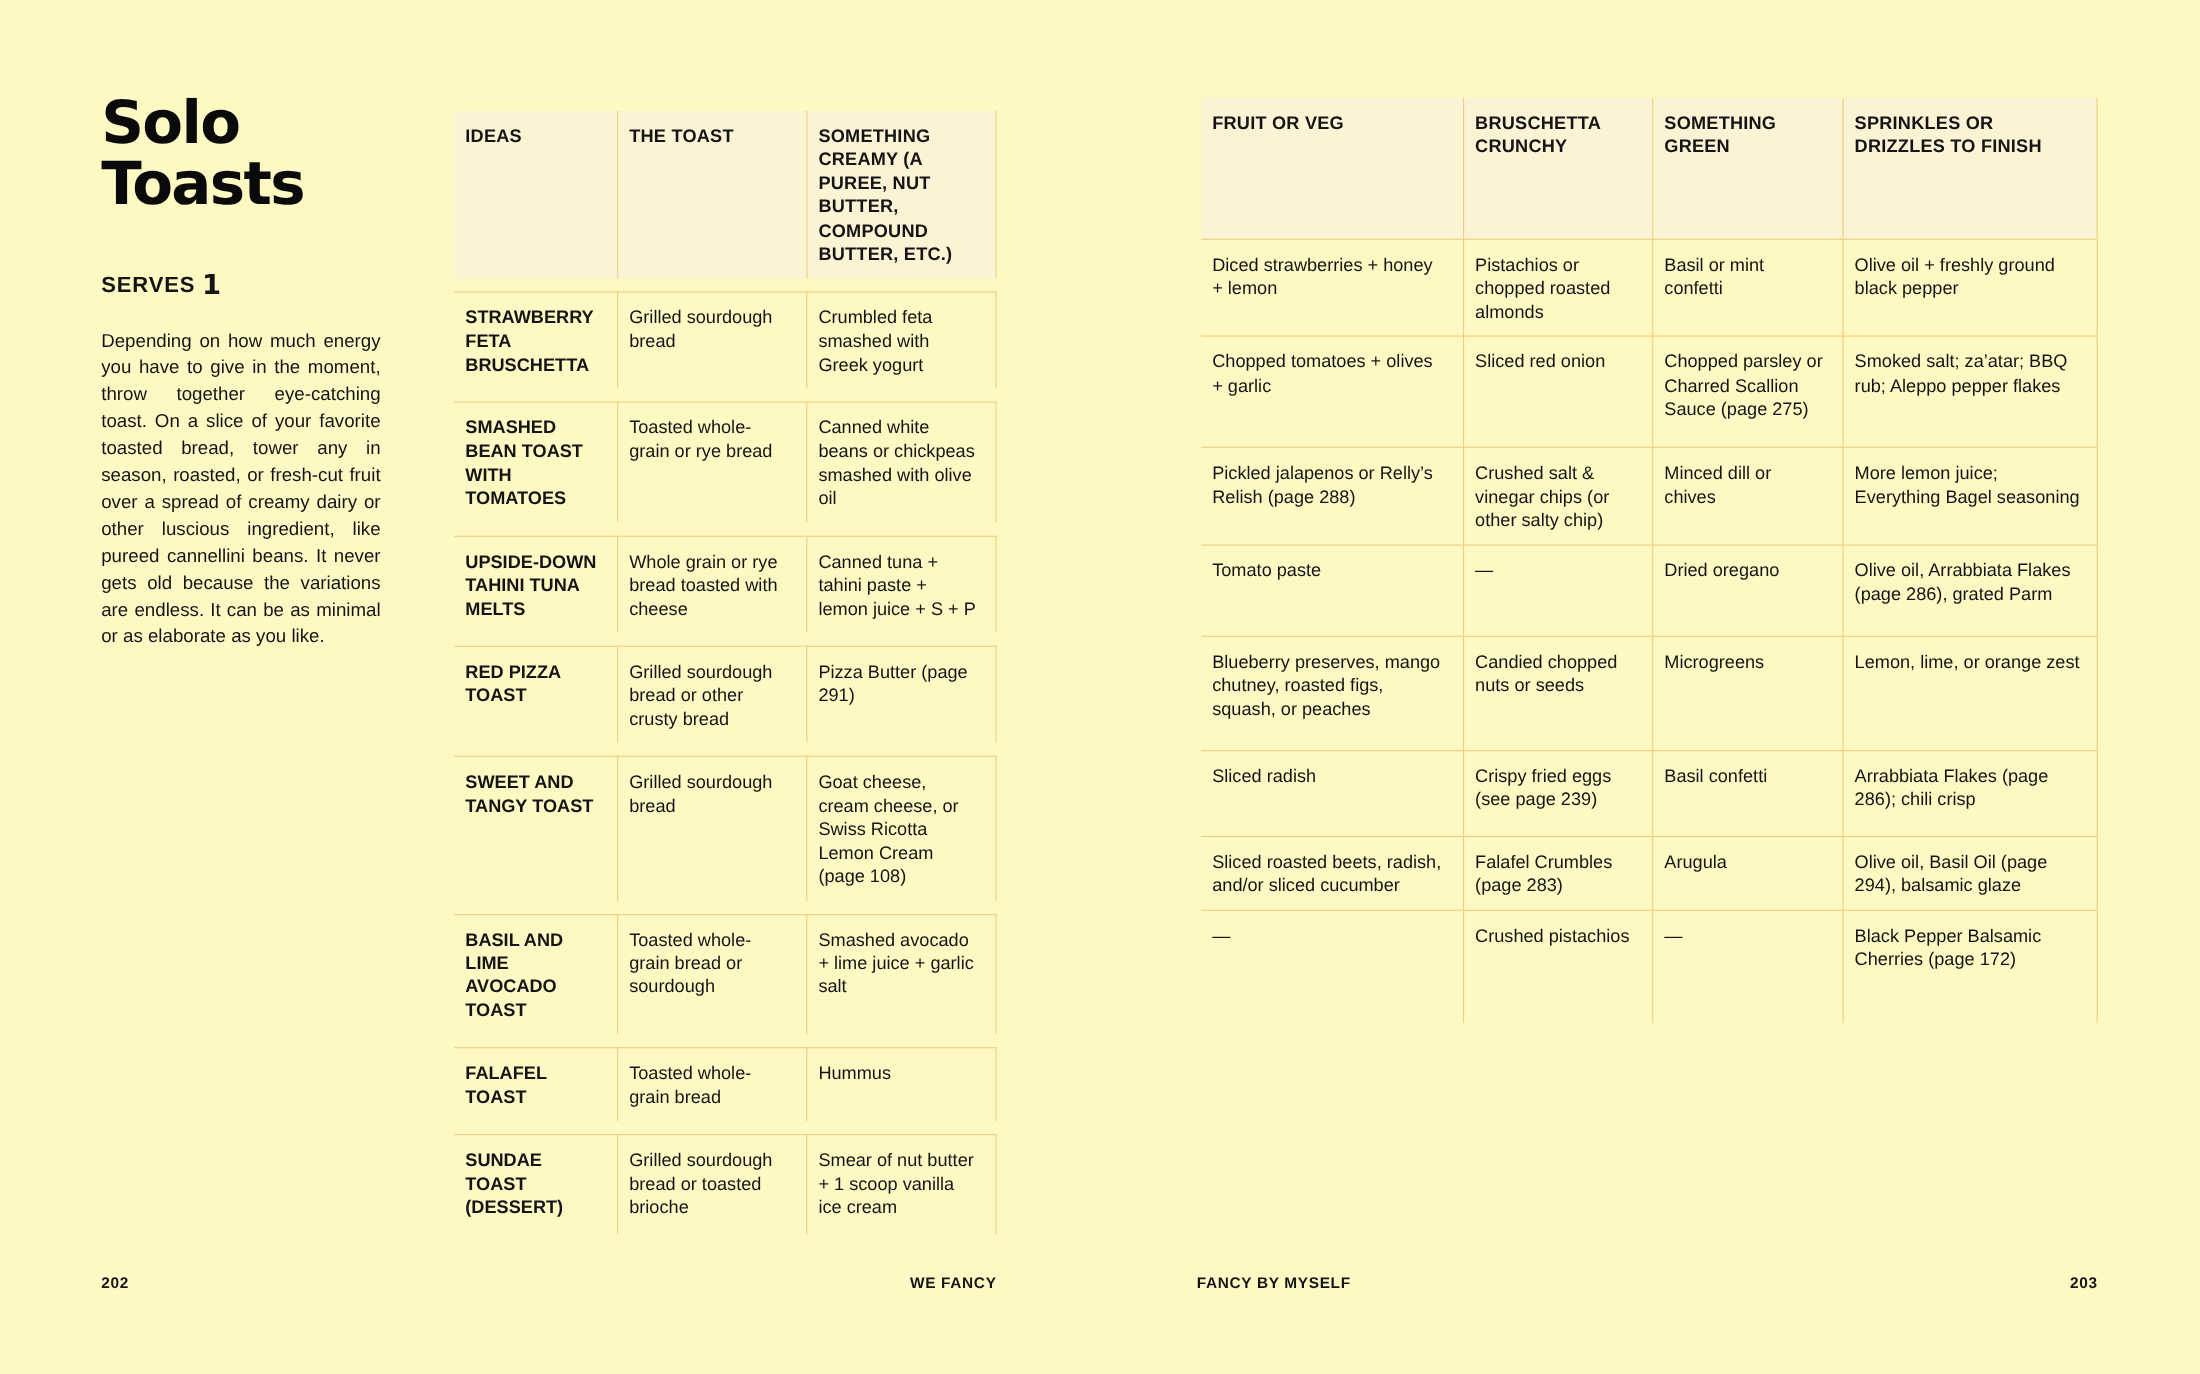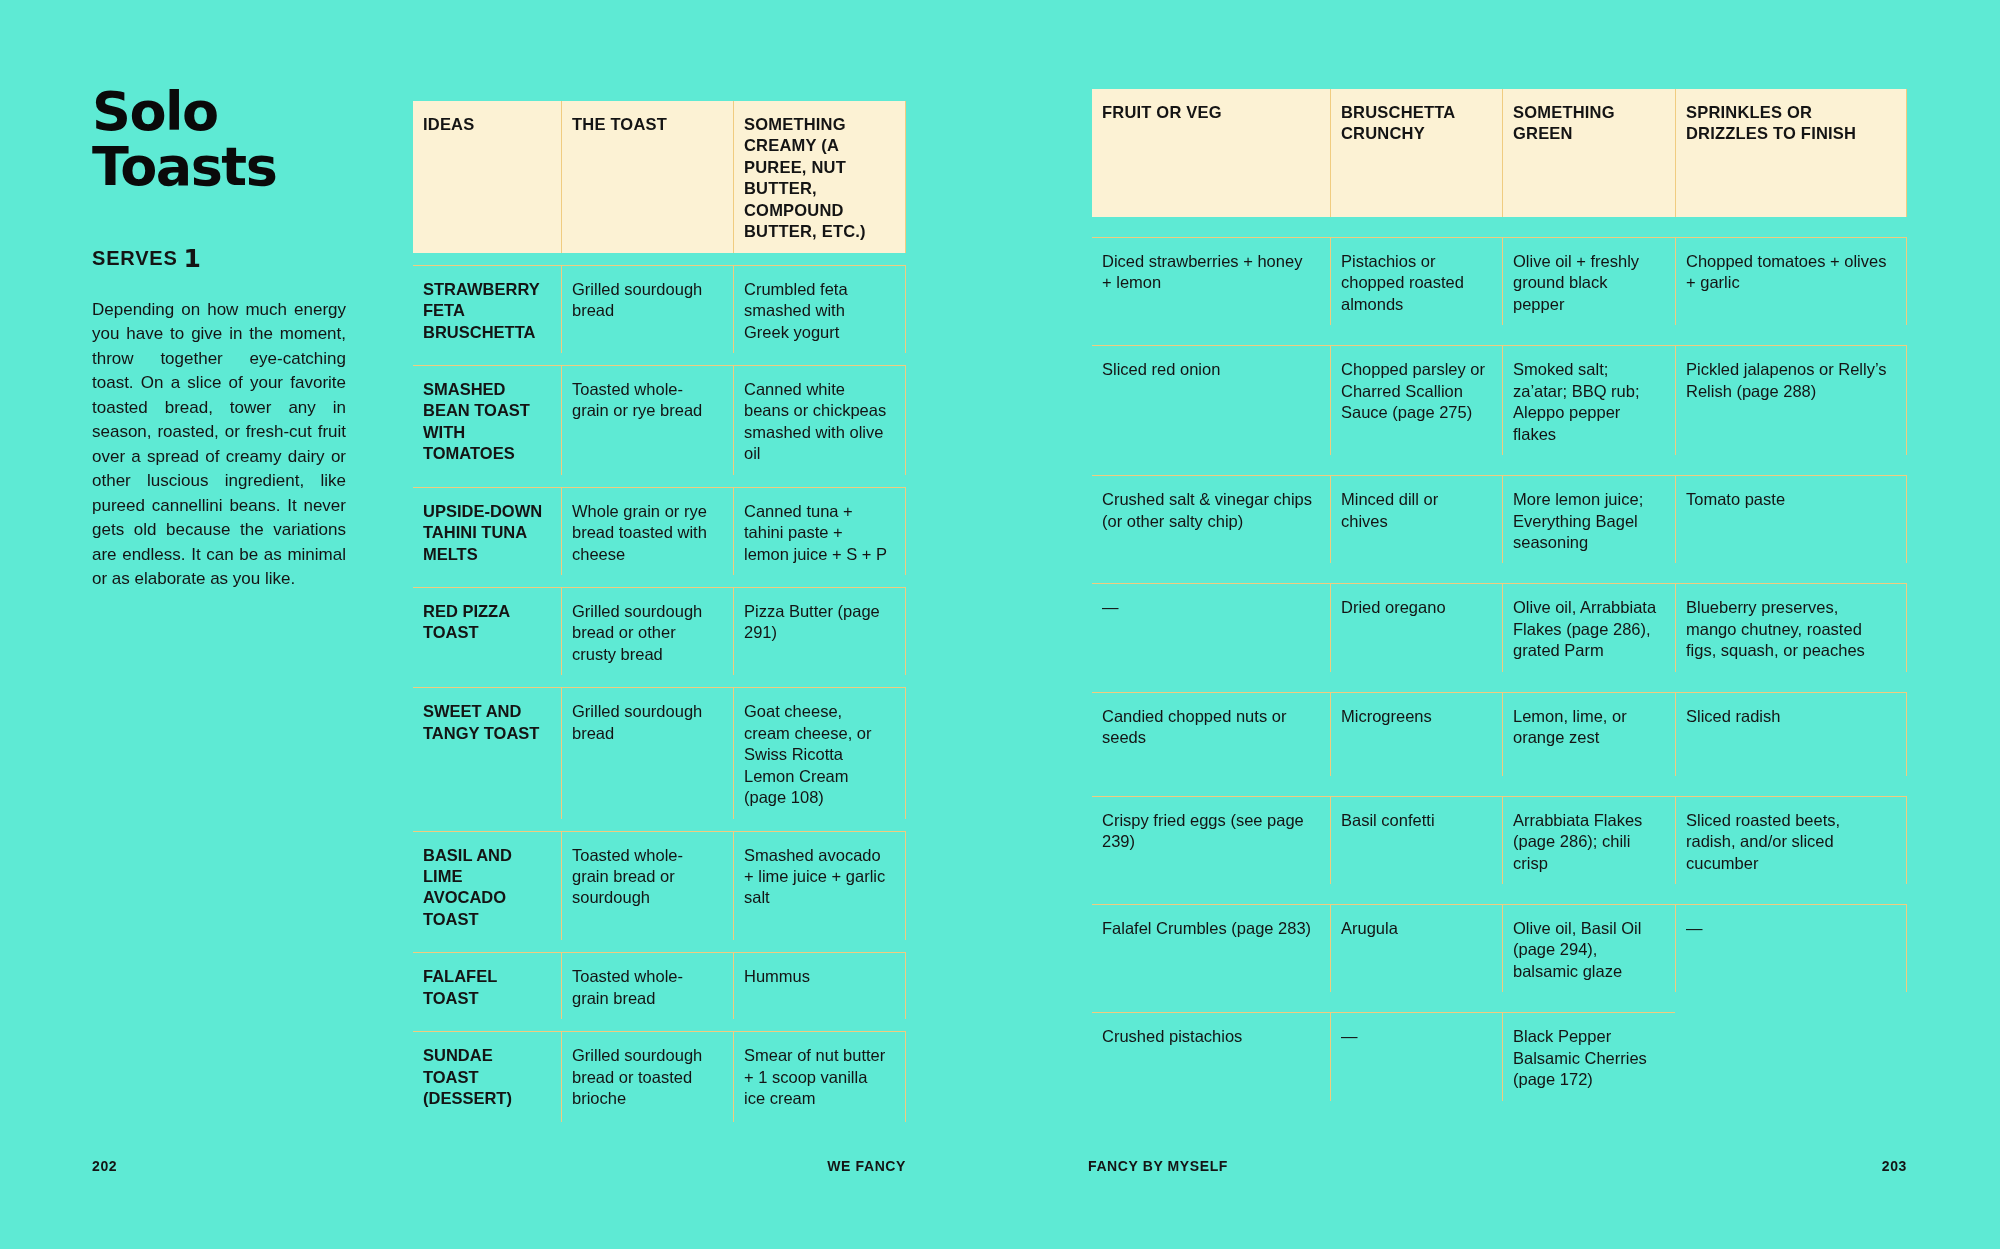--- a/index.html
+++ b/index.html
@@ -5,21 +5,21 @@
   :root{
     --rule:#f0cc80;
     --header-bg:#fcf2d4;
     --ink:#141414;
   }
   *{box-sizing:border-box;}
   html,body{margin:0;padding:0;background:#e8e8e8;}
   .spread{
     position:relative;
     width:2000px;height:1249px;
-    background:#5eead4;
+    background:#fef9c3;
     font-family:"Liberation Sans", sans-serif;
     color:var(--ink);
     overflow:hidden;
   }
 
   
   .book-title{
     position:absolute;left:92px;top:84px;width:240px;
     margin:0;
     font-family:"DejaVu Sans", sans-serif;
@@ -77,21 +77,21 @@
 
   
   #left-table .cell{border-left:1px solid var(--rule);margin-top:12px;}
   #left-table .cell:nth-child(3n+1){border-left:none;}
   #left-table .cell:nth-child(3n){border-right:1px solid var(--rule);}
   #left-table .cell:nth-child(n+4){border-top:1px solid var(--rule);}
 
   #right-table .cell{border-left:1px solid var(--rule);}
   #right-table .cell:nth-child(4n+1){border-left:none;}
   #right-table .cell:nth-child(4n){border-right:1px solid var(--rule);}
-  #right-table .cell:nth-child(n+5){border-top:1px solid var(--rule);margin-top:20px;}
+  #right-table .cell:nth-child(n+5){border-top:1px solid var(--rule);}
 
   
   .folio,.running-head{
     position:absolute;top:1158px;
     font-weight:bold;font-size:14px;letter-spacing:0.6px;
   }
   .folio-left{left:92px;}
   .running-head-left{left:413px;width:493px;text-align:right;}
   .running-head-right{left:1088px;}
   .folio-right{left:1607px;width:300px;text-align:right;}
@@ -148,20 +148,21 @@
   </div>
 
   <div id="right-table" class="toast-table">
     <div class="cell header-cell">FRUIT OR VEG</div>
     <div class="cell header-cell">BRUSCHETTA CRUNCHY</div>
     <div class="cell header-cell">SOMETHING GREEN</div>
     <div class="cell header-cell">SPRINKLES OR DRIZZLES TO FINISH</div>
 
     <div class="cell">Diced strawberries + honey + lemon</div>
     <div class="cell">Pistachios or chopped roasted almonds</div>
+    <div class="cell">Basil or mint confetti</div>
     <div class="cell">Olive oil + freshly ground black pepper</div>
 
     <div class="cell">Chopped tomatoes + olives + garlic</div>
     <div class="cell">Sliced red onion</div>
     <div class="cell">Chopped parsley or Charred Scallion Sauce (page 275)</div>
     <div class="cell">Smoked salt; za’atar; BBQ rub; Aleppo pepper flakes</div>
 
     <div class="cell">Pickled jalapenos or Relly’s Relish (page 288)</div>
     <div class="cell">Crushed salt &amp; vinegar chips (or other salty chip)</div>
     <div class="cell">Minced dill or chives</div>

